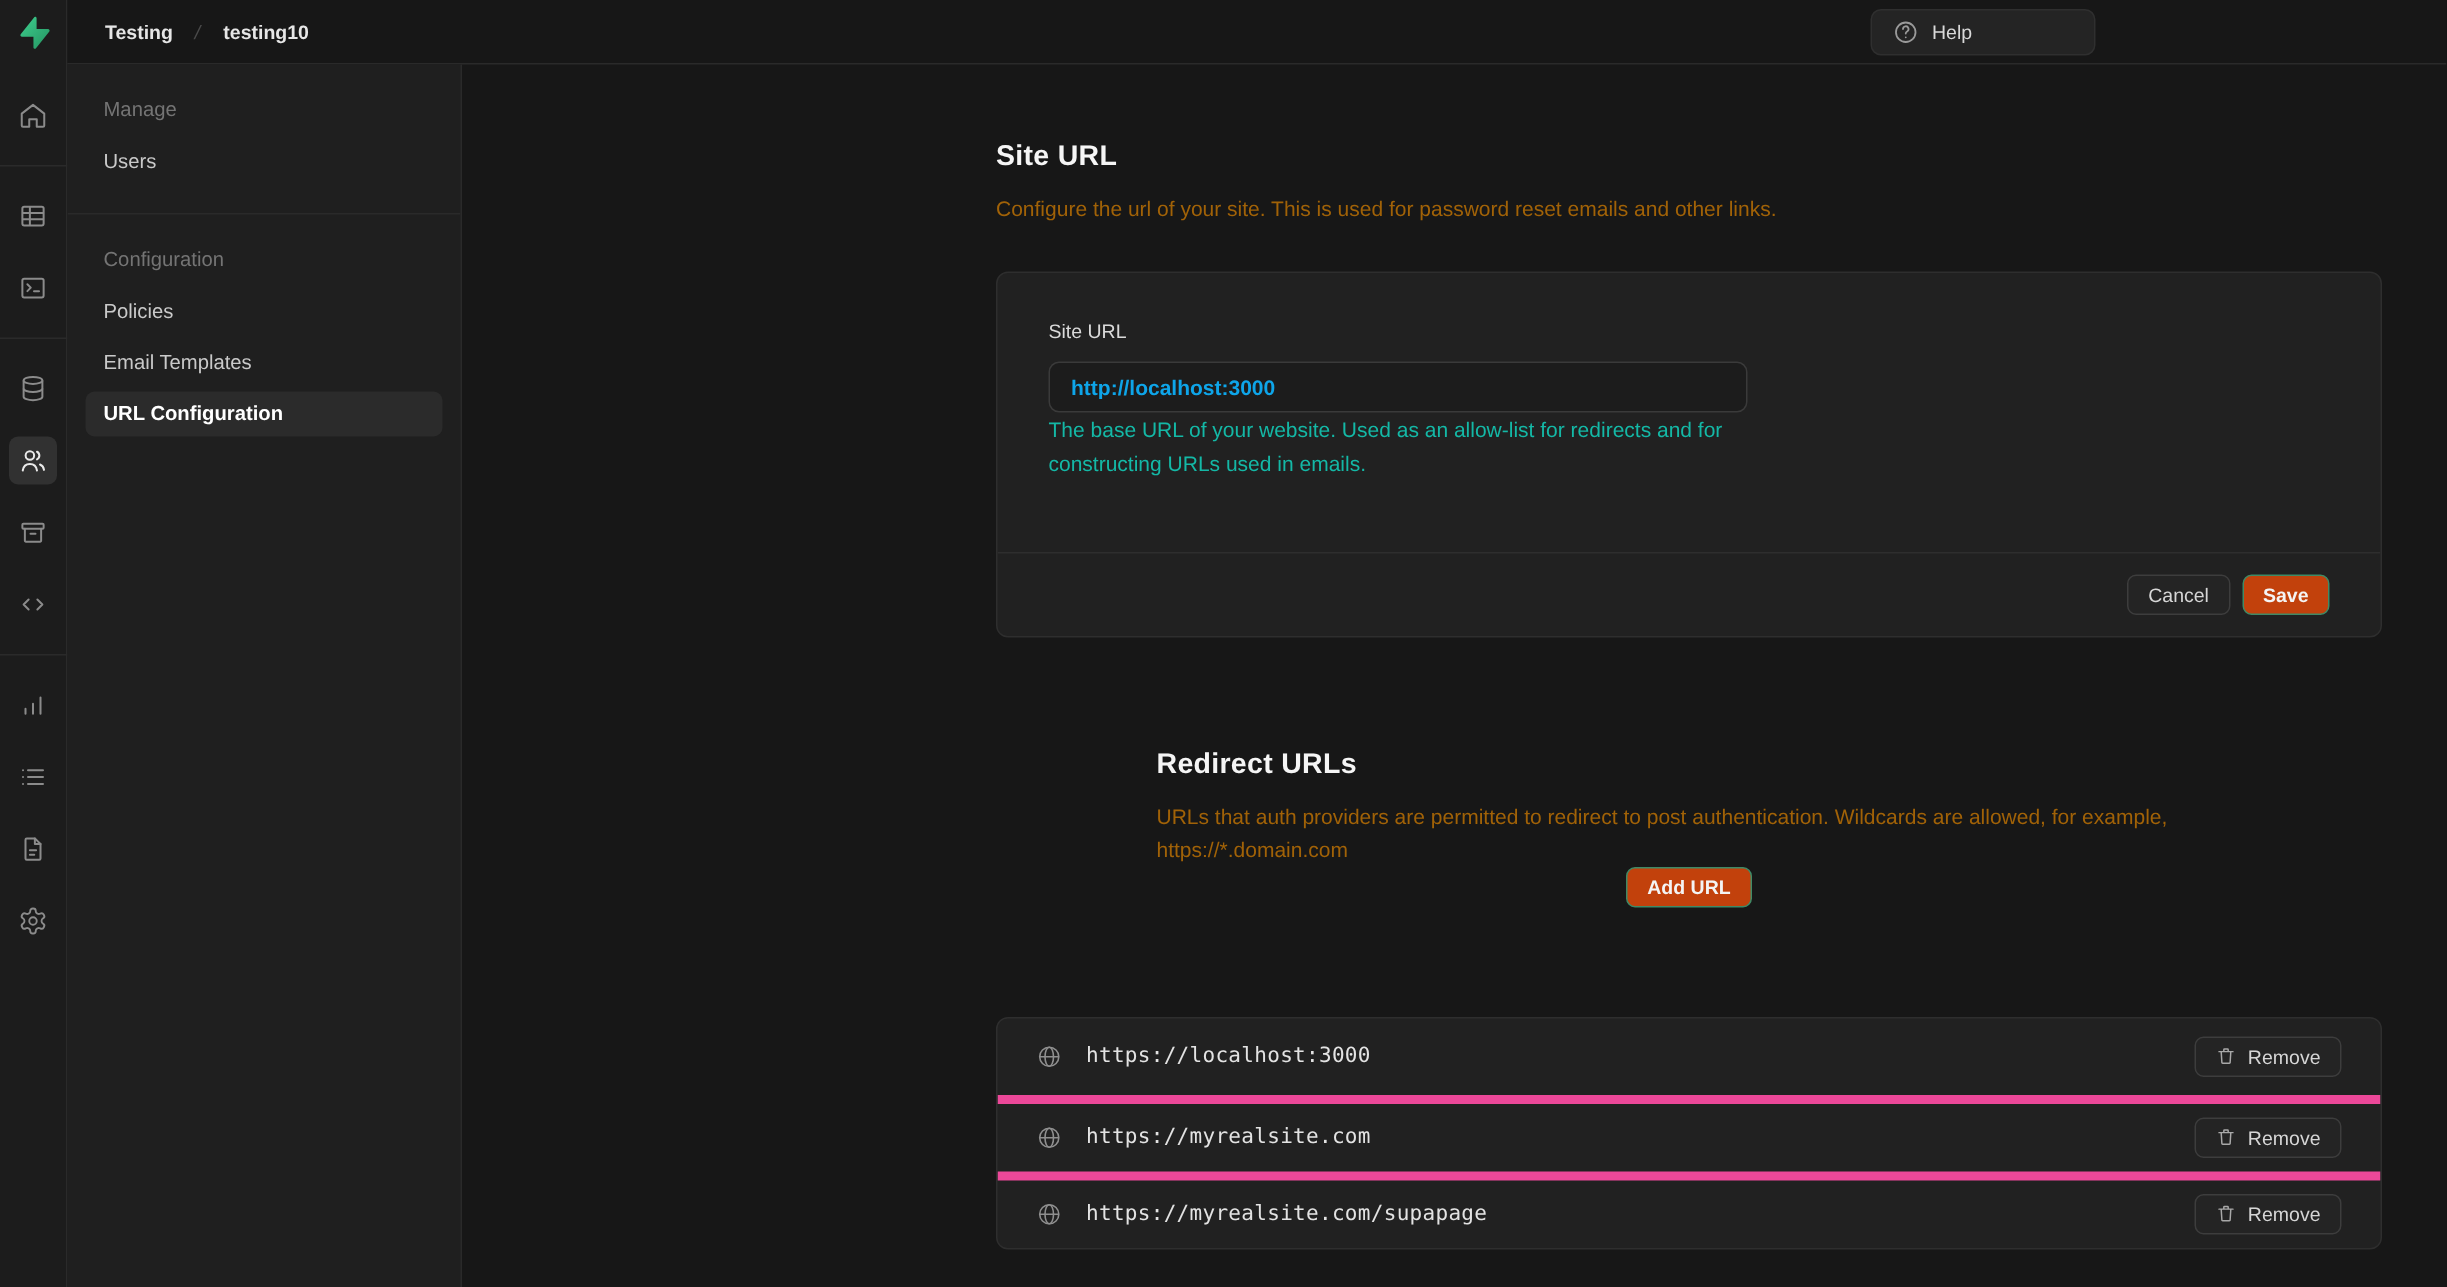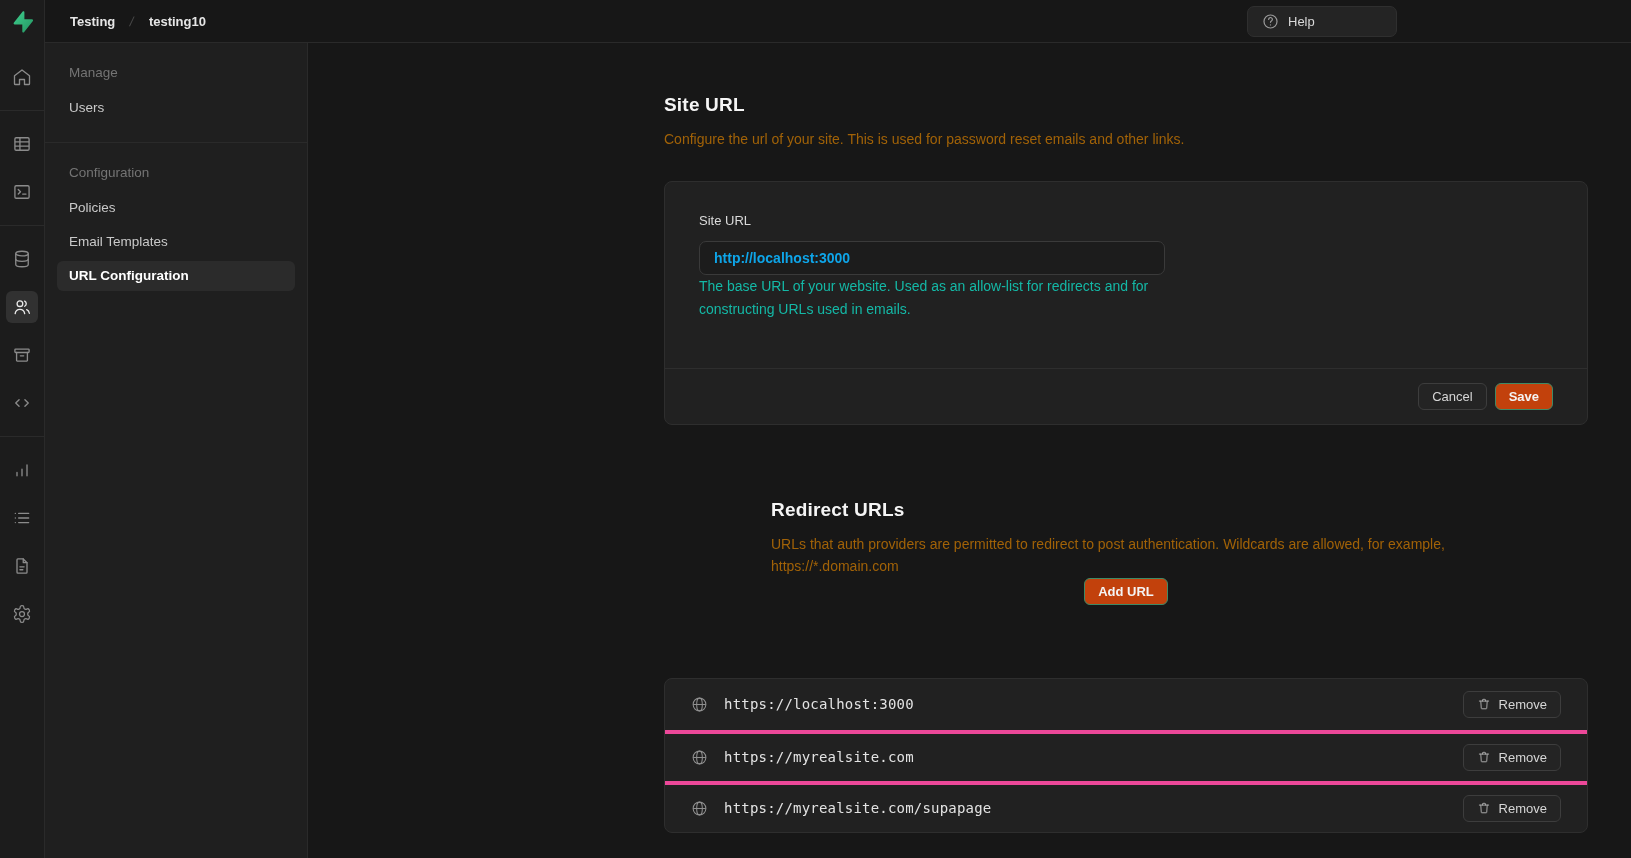--- a/index.html
+++ b/index.html
@@ -104,21 +104,21 @@
   
   .redirect-header { margin-top:74px; display:flex; justify-content:space-between; align-items:center;flex-direction:column; }
   .redirect-header .text-block { max-width:710px; }
   .list-card {
     margin-top:73px; background:#212121;
     border:1px solid #2e2e2e; border-radius:8px; overflow:hidden;
   }
   .url-row {
     height:51px; display:flex; align-items:center; gap:16px; padding:0 26px;
   }
-  .url-row + .url-row { border-top:4px solid #ec4899; }
+  .url-row + .url-row { border-top:6px solid #ec4899; }
   .url-row svg.globe { width:17px; height:17px; color:#8f8f8f; flex-shrink:0; }
   .url-text {
     font-family:"DejaVu Sans Mono", monospace; font-size:14px; color:#e3e3e3; letter-spacing:.2px;
   }
   .url-row .btn { margin-left:auto; }
 </style>
 </head>
 <body>
 
 <div class="app">

